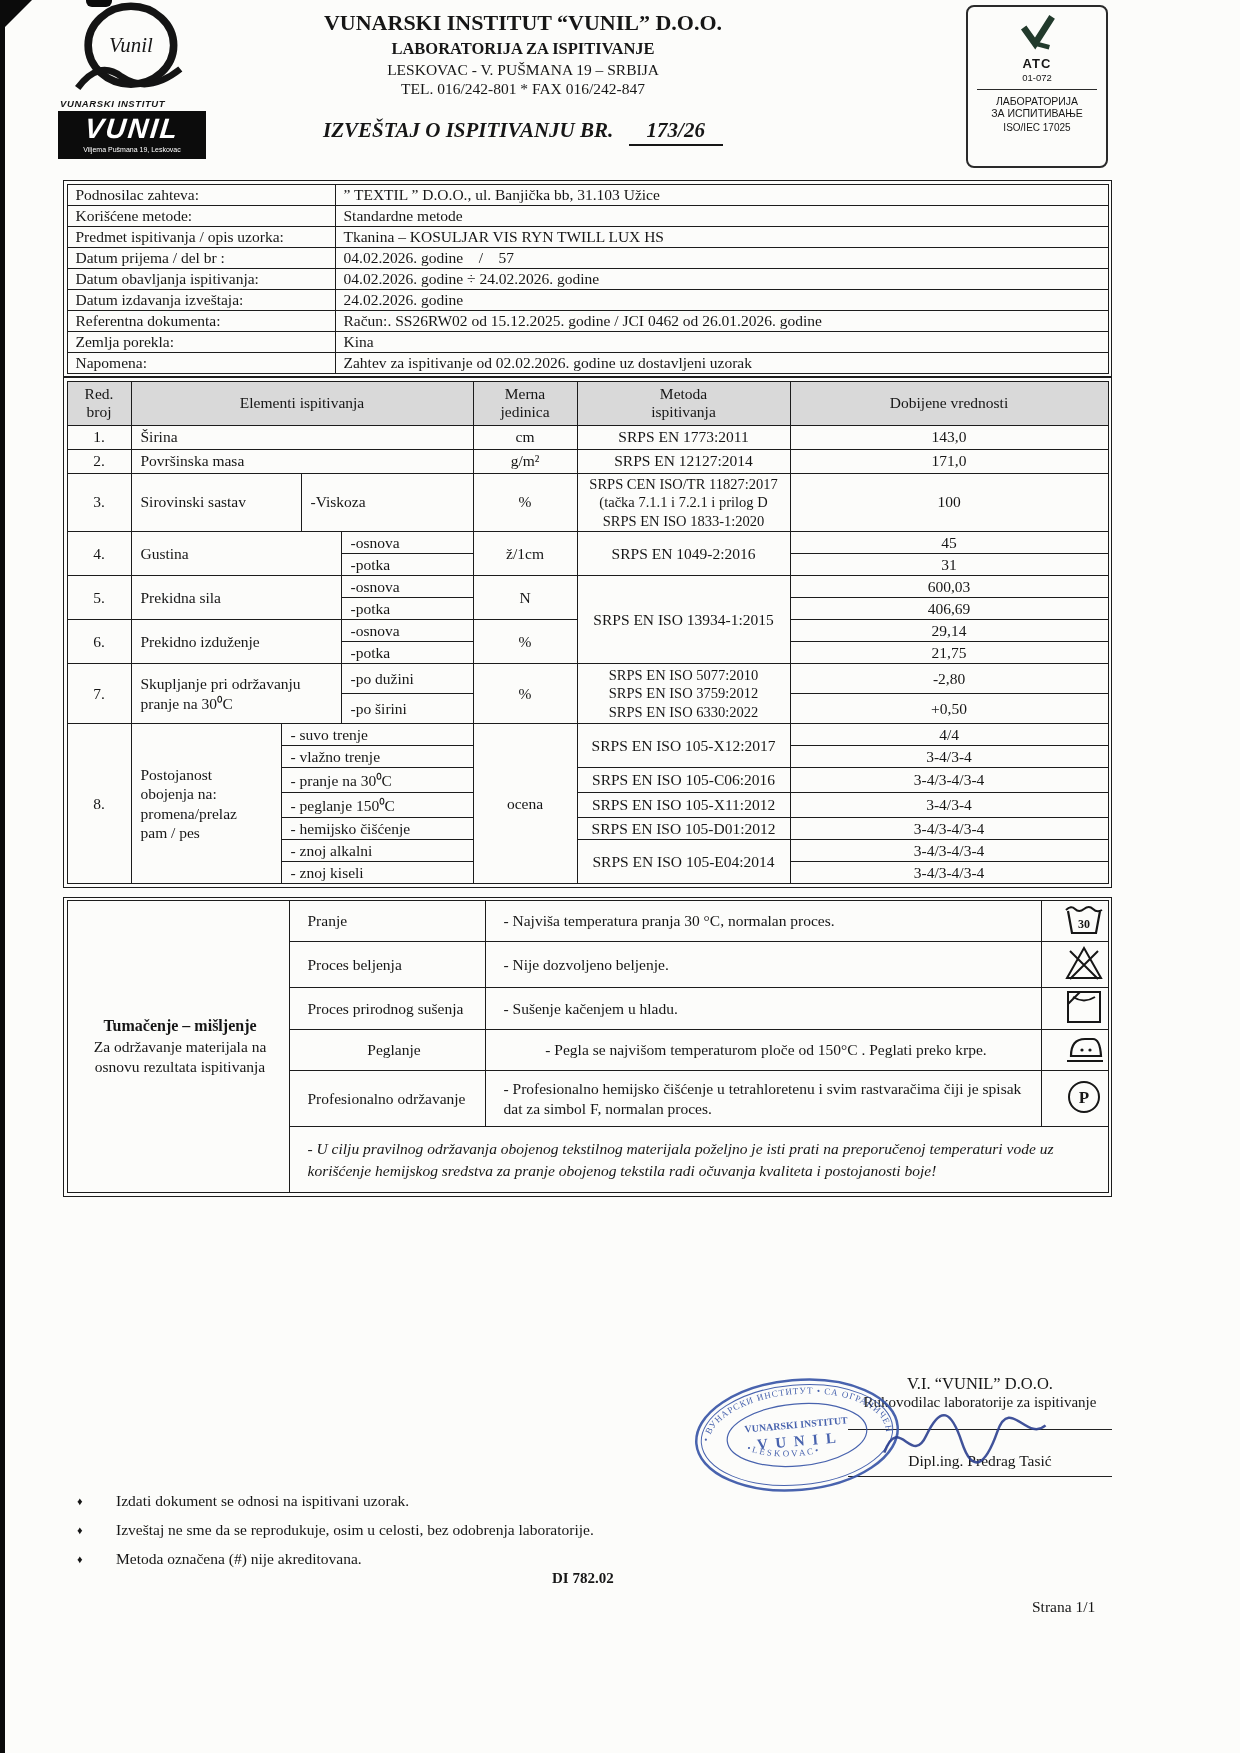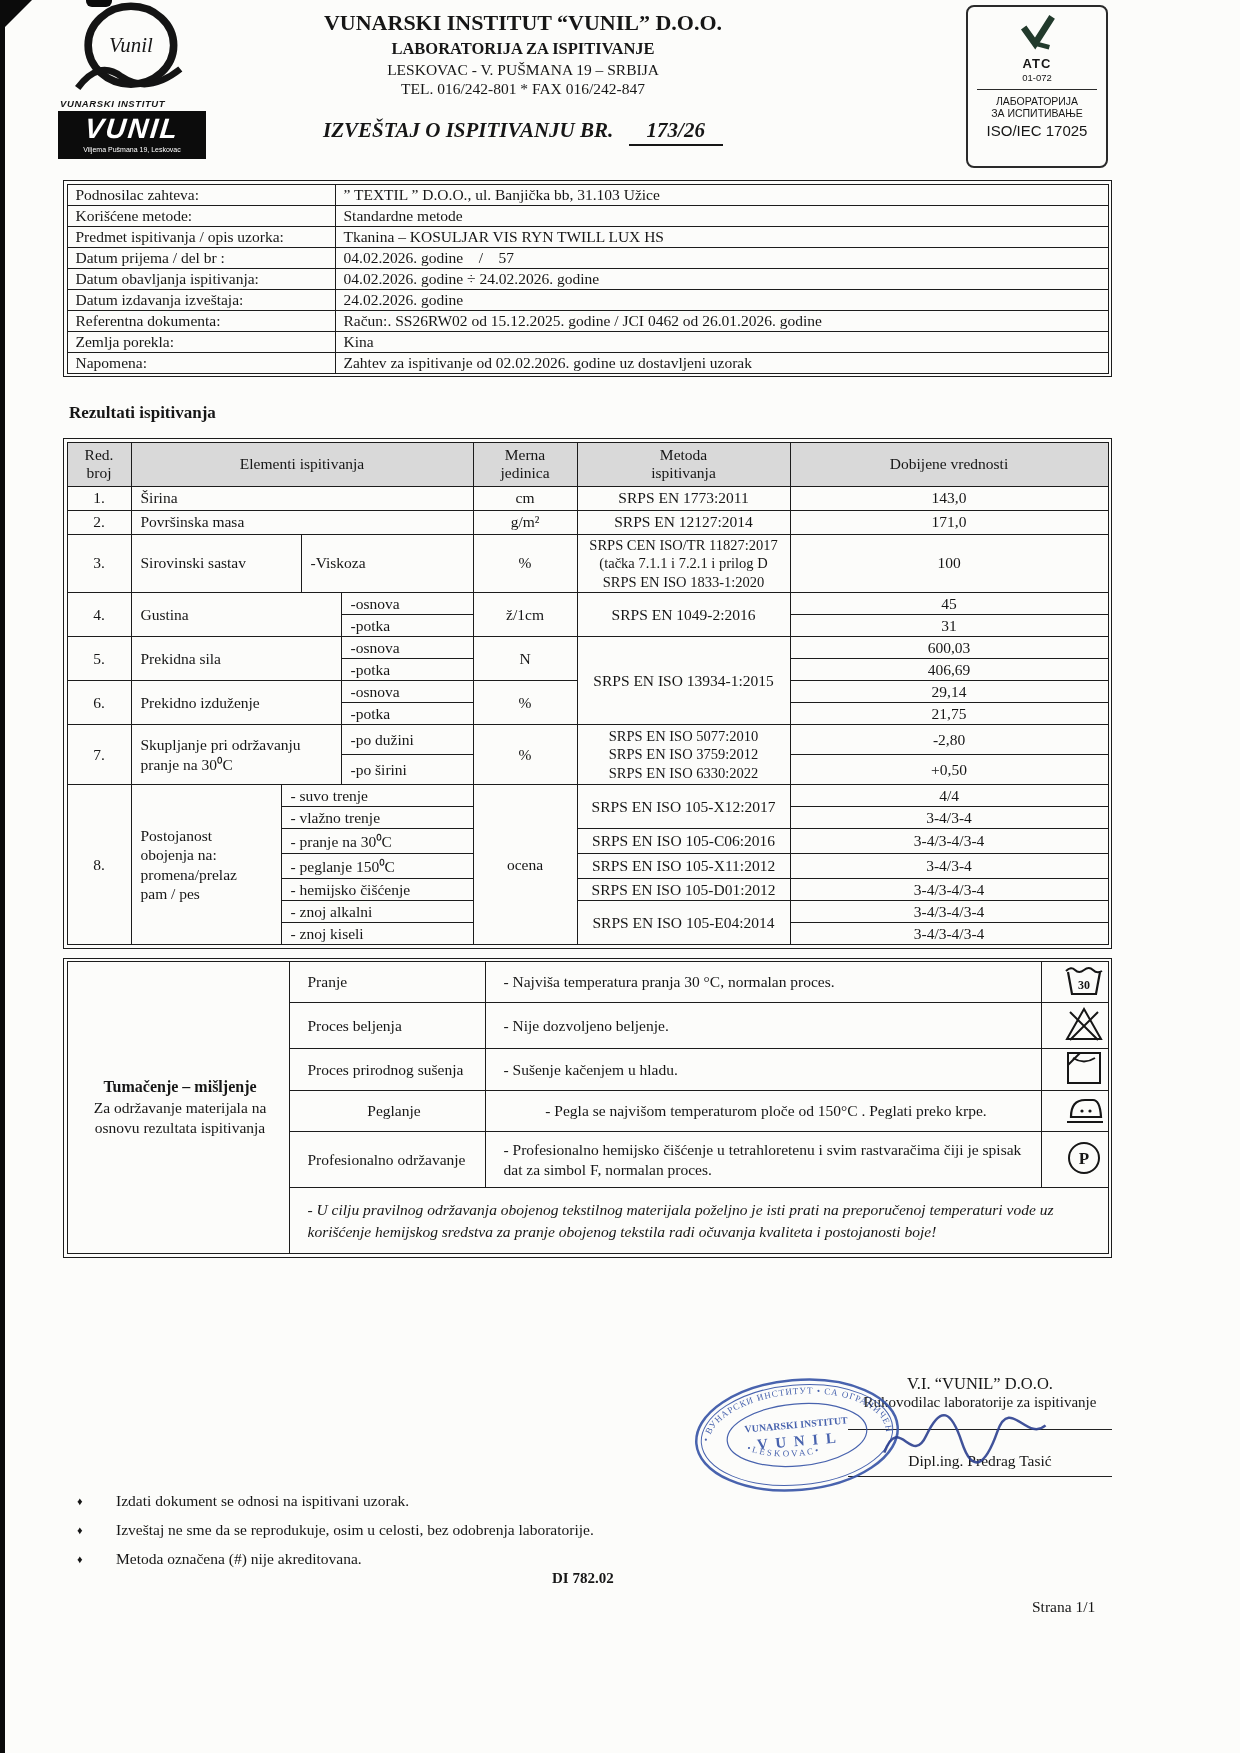--- a/index.html
+++ b/index.html
@@ -27,21 +27,21 @@
   .inst-tel { font-size:15.5px; margin-top:1px; }
   .report-line { margin-top:20px; font-size:21px; font-weight:bold; font-style:italic; white-space:nowrap; }
   .rnum { display:inline-block; border-bottom:2.5px solid #161616; padding:0 18px 1px 18px; margin-left:10px; }
 
   .atc-box { position:absolute; left:966px; top:5px; width:142px; height:163px; border:2px solid #2a2a2a; border-radius:8px; text-align:center; padding-top:7px; font-family:"Liberation Sans", sans-serif; }
   .atc-logo { width:42px; height:38px; }
   .atc-org { font-size:13px; font-weight:bold; letter-spacing:1px; }
   .atc-num { font-size:9.5px; margin-top:1px; }
   .atc-sep { border-top:1.5px solid #2a2a2a; margin:6px 9px 5px 9px; }
   .atc-l1 { font-size:10.5px; }
-  .atc-l2 { font-size:15px; margin-top:3px; }
+  .atc-l2 { font-size:10px; margin-top:3px; }
 
   .content { margin-left:63px; width:1049px; }
   .tblwrap { border:1.5px solid #1c1c1c; padding:2.5px; }
   table { border-collapse:collapse; width:100%; table-layout:fixed; }
   td, th { border:1.5px solid #1c1c1c; overflow:hidden; }
 
   
   .info td { font-size:15.5px; padding:1px 8px; height:21px; white-space:pre-wrap; vertical-align:middle; }
 
   
@@ -178,21 +178,20 @@
               <td>Kina</td>
             </tr>
           <tr>
               <td>Napomena:</td>
               <td>Zahtev za ispitivanje od 02.02.2026. godine uz dostavljeni uzorak</td>
             </tr>
         </tbody>
       </table>
     </div>
 
-    <div class="res-title">Rezultati ispitivanja</div>
 
     <div class="tblwrap">
       <table class="results">
         <colgroup>
           <col style="width:64px">
             <col style="width:150px">
             <col style="width:20px">
             <col style="width:40px">
           <col style="width:132px">
             <col style="width:104px">

